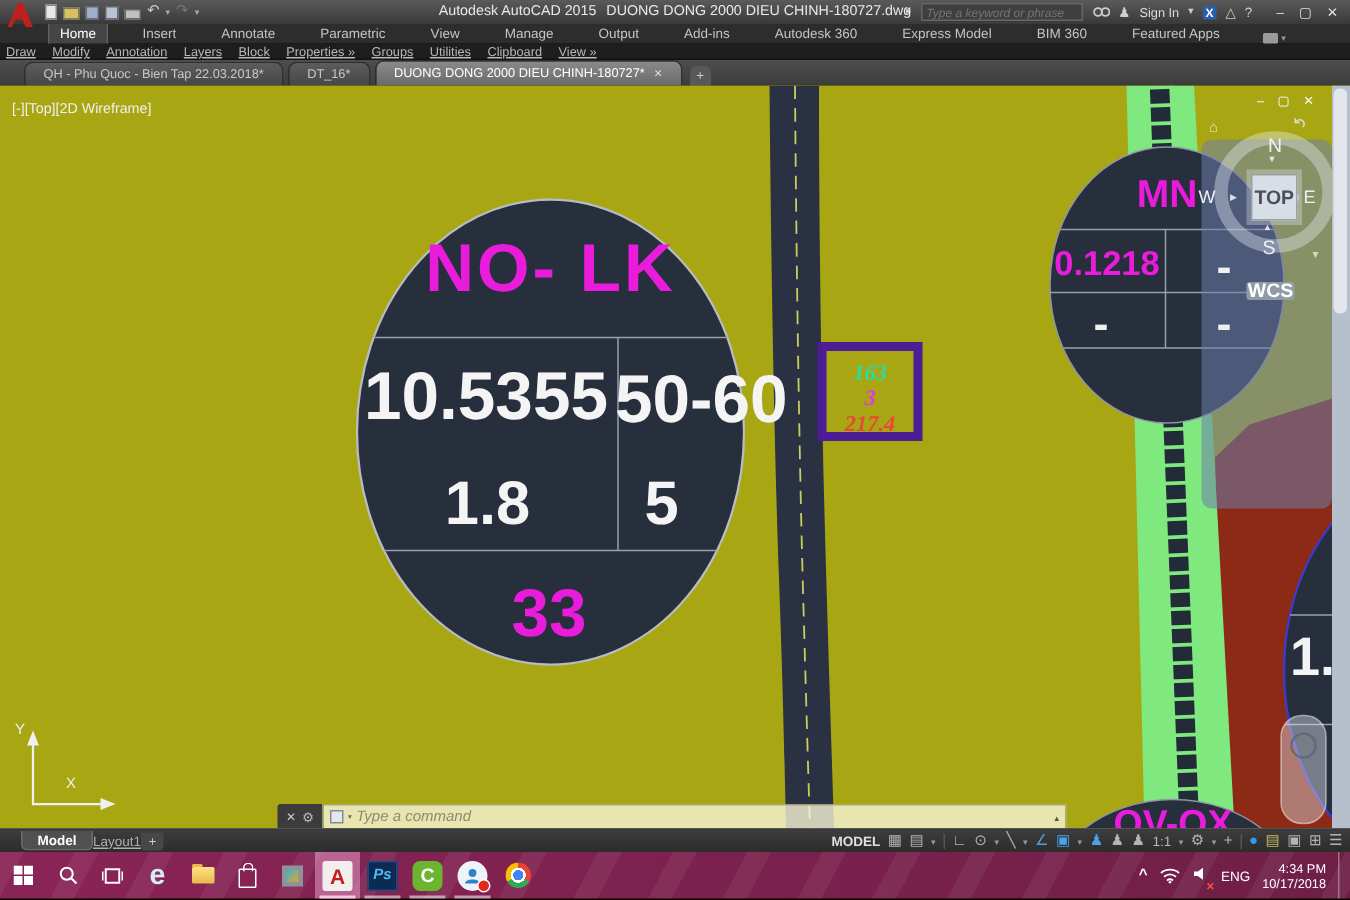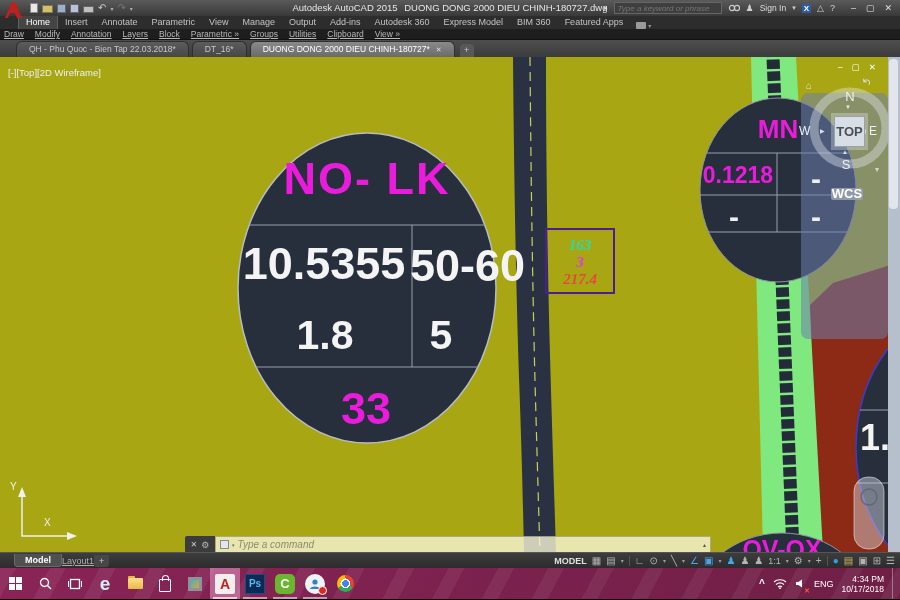--- a/index.html
+++ b/index.html
@@ -29,21 +29,21 @@
   #search-wrap input { background:transparent; border:none; outline:none; color:#9a9a9a;
     font-size:8px; font-style:italic; width:100%; font-family:"Liberation Sans",sans-serif; }
   .tbico { color:#cfcfcf; font-size:9px; line-height:12px; }
   .tbico.small { font-size:7px; }
   .xbox { background:#2a5fa8; color:#fff; font-weight:bold; font-size:8px; padding:0 2px; }
   .winbtns { display:flex; gap:10px; margin-left:10px; padding-right:4px; }
   .winbtns span { color:#e0e0e0; font-size:9px; line-height:12px; }
 
   
   #ribbontabs { height:13px; background:#2d2d2d; display:flex; align-items:flex-end;
-    padding-left:18px; gap:0; }
+    padding-left:32px; gap:16px; }
   .rtab { font-size:9px; color:#c4c4c4; padding:1px 7px; line-height:11px; white-space:nowrap; }
   .rtab.active { background:#454545; color:#fff; border:1px solid #606060; border-bottom:none; }
   .rtab-extra { display:flex; align-items:center; gap:2px; margin-left:6px; }
   .cam-ico { width:10px; height:7px; background:#9a9a9a; border-radius:1px; }
   #ribbonpanels { height:11px; background:#1e1e1e; display:flex; align-items:center;
     padding-left:4px; gap:11px; border-bottom:1px solid #111; }
   .rpanel { font-size:8.5px; color:#b8b8b8; white-space:nowrap;text-decoration:underline; }
 
   
   #filetabs { height:17px; background:linear-gradient(#4e4e4e,#3c3c3c); display:flex;
@@ -64,21 +64,21 @@
   #vp-winbtns { left:838px; top:5px; display:flex; gap:9px; color:#fff; font-size:8.5px; }
   .mag { color:#ea1cdc; }
   .lot-title { left:267px; top:96px; width:200px; text-align:center; font-size:45px;
     font-weight:bold; letter-spacing:2px; }
   .lot-num { color:#f4f4f4; font-weight:bold; text-align:center; }
   #lot-r1c1 { left:236px; top:181px; width:176px; font-size:45px; }
   #lot-r1c2 { left:410px; top:183px; width:102px; font-size:45px; }
   #lot-r2c1 { left:238px; top:255px; width:174px; font-size:41px; }
   #lot-r2c2 { left:396px; top:255px; width:90px; font-size:41px; }
   #lot-bottom { left:316px; top:326px; width:100px; text-align:center; font-size:45px; font-weight:bold; }
-  #dim-box { left:545px; top:171px; width:70px; height:66px; border:2px solid #4c1d95;
+  #dim-box { left:545px; top:171px; width:70px; height:66px; border:6px solid #4c1d95;
     text-align:center; font-family:"Liberation Serif", serif; font-style:italic; font-weight:bold;
     font-size:15px; line-height:17px; padding-top:7px; }
   #mn-title { left:738px; top:57px; width:80px; text-align:center; font-size:26px; font-weight:bold; }
   #mn-value { left:699px; top:105px; width:78px; text-align:center; font-size:23px; font-weight:bold; }
   .mn-dash { width:22px; text-align:center; color:#f0f0f0; font-weight:bold; font-size:30px; line-height:20px; }
   #mn-d1 { left:805px; top:112px; } #mn-d2 { left:723px; top:150px; } #mn-d3 { left:805px; top:150px; }
   #rc-label { left:860px; top:360px; font-size:36px; font-weight:bold; color:#f4f4f4; }
   #qv-label { left:730px; top:478px; width:104px; text-align:center; font-size:25px; font-weight:bold; }
   .vc { color:#eef1f5; } .vc-tri { color:rgba(245,248,252,.85); font-size:6px; }
   #vc-n { left:840px; top:32px; width:20px; text-align:center; font-size:13px; }
@@ -134,21 +134,21 @@
   .folder:before { content:""; position:absolute; top:-2px; left:0; width:7px; height:2px; background:#e8b84a; border-radius:1px 1px 0 0; }
   .edge-e { color:#d5ecfb; font-size:19px; font-weight:bold; line-height:20px; }
   .bag { width:12px; height:13px; border:1.5px solid #fff; border-radius:1px; position:relative; margin-top:3px; }
   .bag:before { content:""; position:absolute; top:-5px; left:2px; width:5px; height:5px;
     border:1.5px solid #fff; border-bottom:none; border-radius:4px 4px 0 0; }
   .photos { width:14px; height:14px; background:#8d939b; display:flex; align-items:center; justify-content:center; }
   .photos i { width:8px; height:8px; background:linear-gradient(135deg,#35b8c8,#e8a030); }
   .acad-tile { width:20px; height:20px; background:#f2eeee; border-radius:2px; display:flex;
     align-items:center; justify-content:center; color:#c41e1e; font-weight:bold; font-size:14px; }
   .ps-tile { width:20px; height:20px; background:#0c2a52; border:1px solid #1d4a86; color:#55b9f2;
-    font-weight:bold; font-size:10px; display:flex; align-items:center; justify-content:center; }
+    font-weight:bold; font-size:10px; display:flex; align-items:center; justify-content:center;font-style:italic; }
   .cam-tile { width:20px; height:20px; border-radius:5px; background:#6cb52e; color:#fff;
     font-weight:bold; font-size:13px; display:flex; align-items:center; justify-content:center; }
   .sk-tile { position:relative; width:20px; height:20px; border-radius:50%; background:#eef3f8;
     display:flex; align-items:center; justify-content:center; }
   .sk-tile .badge { position:absolute; right:-2px; bottom:-1px; width:9px; height:9px;
     border-radius:50%; background:#e22818; border:1px solid #fff; }
   .chrome { width:17px; height:17px; border-radius:50%;
     background:radial-gradient(circle at 50% 50%, #4285f4 0 3.5px, #fff 3.5px 5px, rgba(0,0,0,0) 5px),
       conic-gradient(#e84335 0 120deg,#34a853 120deg 240deg,#fbbc05 240deg 360deg); }
   #tray { position:relative; margin-left:auto; display:flex; align-items:center; gap:8px;
@@ -225,21 +225,21 @@
         <span style="font-size:6px;color:#999">▾</span>
     </span>
   </div>
 
   <div id="ribbonpanels">
     <span class="rpanel">Draw</span>
     <span class="rpanel">Modify</span>
     <span class="rpanel">Annotation</span>
     <span class="rpanel">Layers</span>
     <span class="rpanel">Block</span>
-    <span class="rpanel">Parametric »</span>
+    <span class="rpanel">Properties »</span>
     <span class="rpanel">Groups</span>
     <span class="rpanel">Utilities</span>
     <span class="rpanel">Clipboard</span>
     <span class="rpanel">View »</span>
   </div>
 
   <div id="filetabs">
     <span class="ftab">QH - Phu Quoc - Bien Tap 22.03.2018*</span>
     <span class="ftab">DT_16*</span>
     <span class="ftab active"><span>DUONG DONG 2000 DIEU CHINH-180727*</span><span class="fx">✕</span></span>

